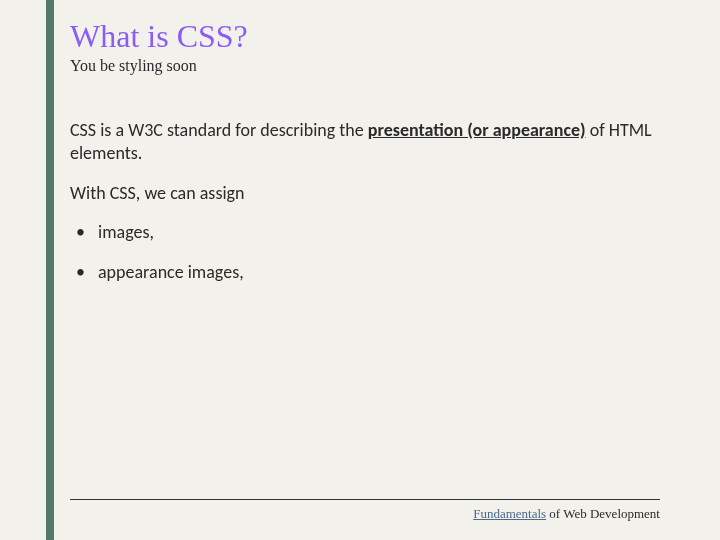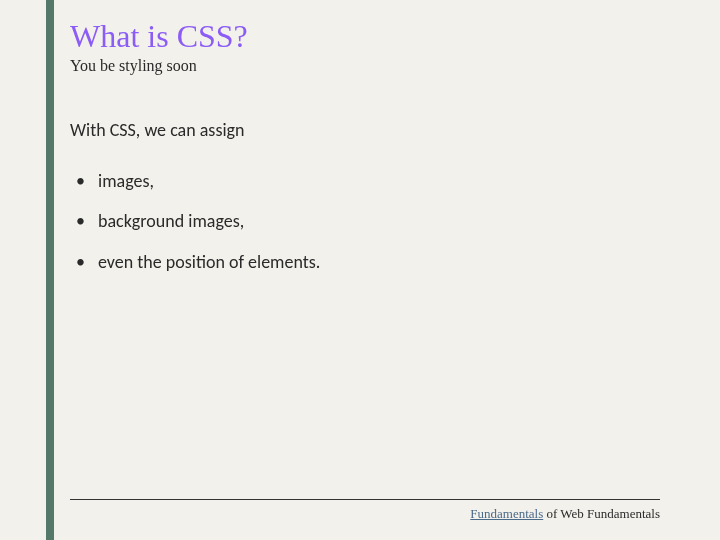--- a/index.html
+++ b/index.html
@@ -31,21 +31,21 @@
       font-size: 16px;
       color: #2a2a2a;
       margin-bottom: 44px;
     }
     .content {
       font-size: 18px;
       color: #2a2a2a;
       line-height: 1.25;
     }
     .para1 { margin-bottom: 18px; }
-    .para2 { margin-bottom: 28px; }
+    .para2 { margin-bottom: 16px; }
     .bold-underline {
       font-weight: bold;
       text-decoration: underline;
     }
     .bullet-list {
       list-style: none;
     }
     .bullet-list li {
       padding-left: 28px;
       position: relative;
@@ -84,26 +84,28 @@
   </style>
 </head>
 <body>
 
 <div class="accent-bar"></div>
 
 <h1 class="title">What is CSS?</h1>
 <div class="subtitle">You be styling soon</div>
 
 <div class="content">
+  <p class="para1">
+    <span>CSS is a W3C standard for describing the </span><span class="bold-underline">presentation (or appearance)</span><span> of HTML elements.</span>
+  </p>
   <p class="para2">With CSS, we can assign</p>
   <ul class="bullet-list">
     <li>images,</li>
-    <li>background images,</li>
-    <li>even the position of elements.</li>
+    <li>appearance images,</li>
   </ul>
 </div>
 
 <div class="footer">
   <hr class="footer-line">
   <div class="footer-text">
-    <span class="f1">Fundamentals</span><span> of Web Fundamentals</span>
+    <span class="f1">Fundamentals</span><span> of Web Development</span>
   </div>
 </div>
 
 </body></html>

